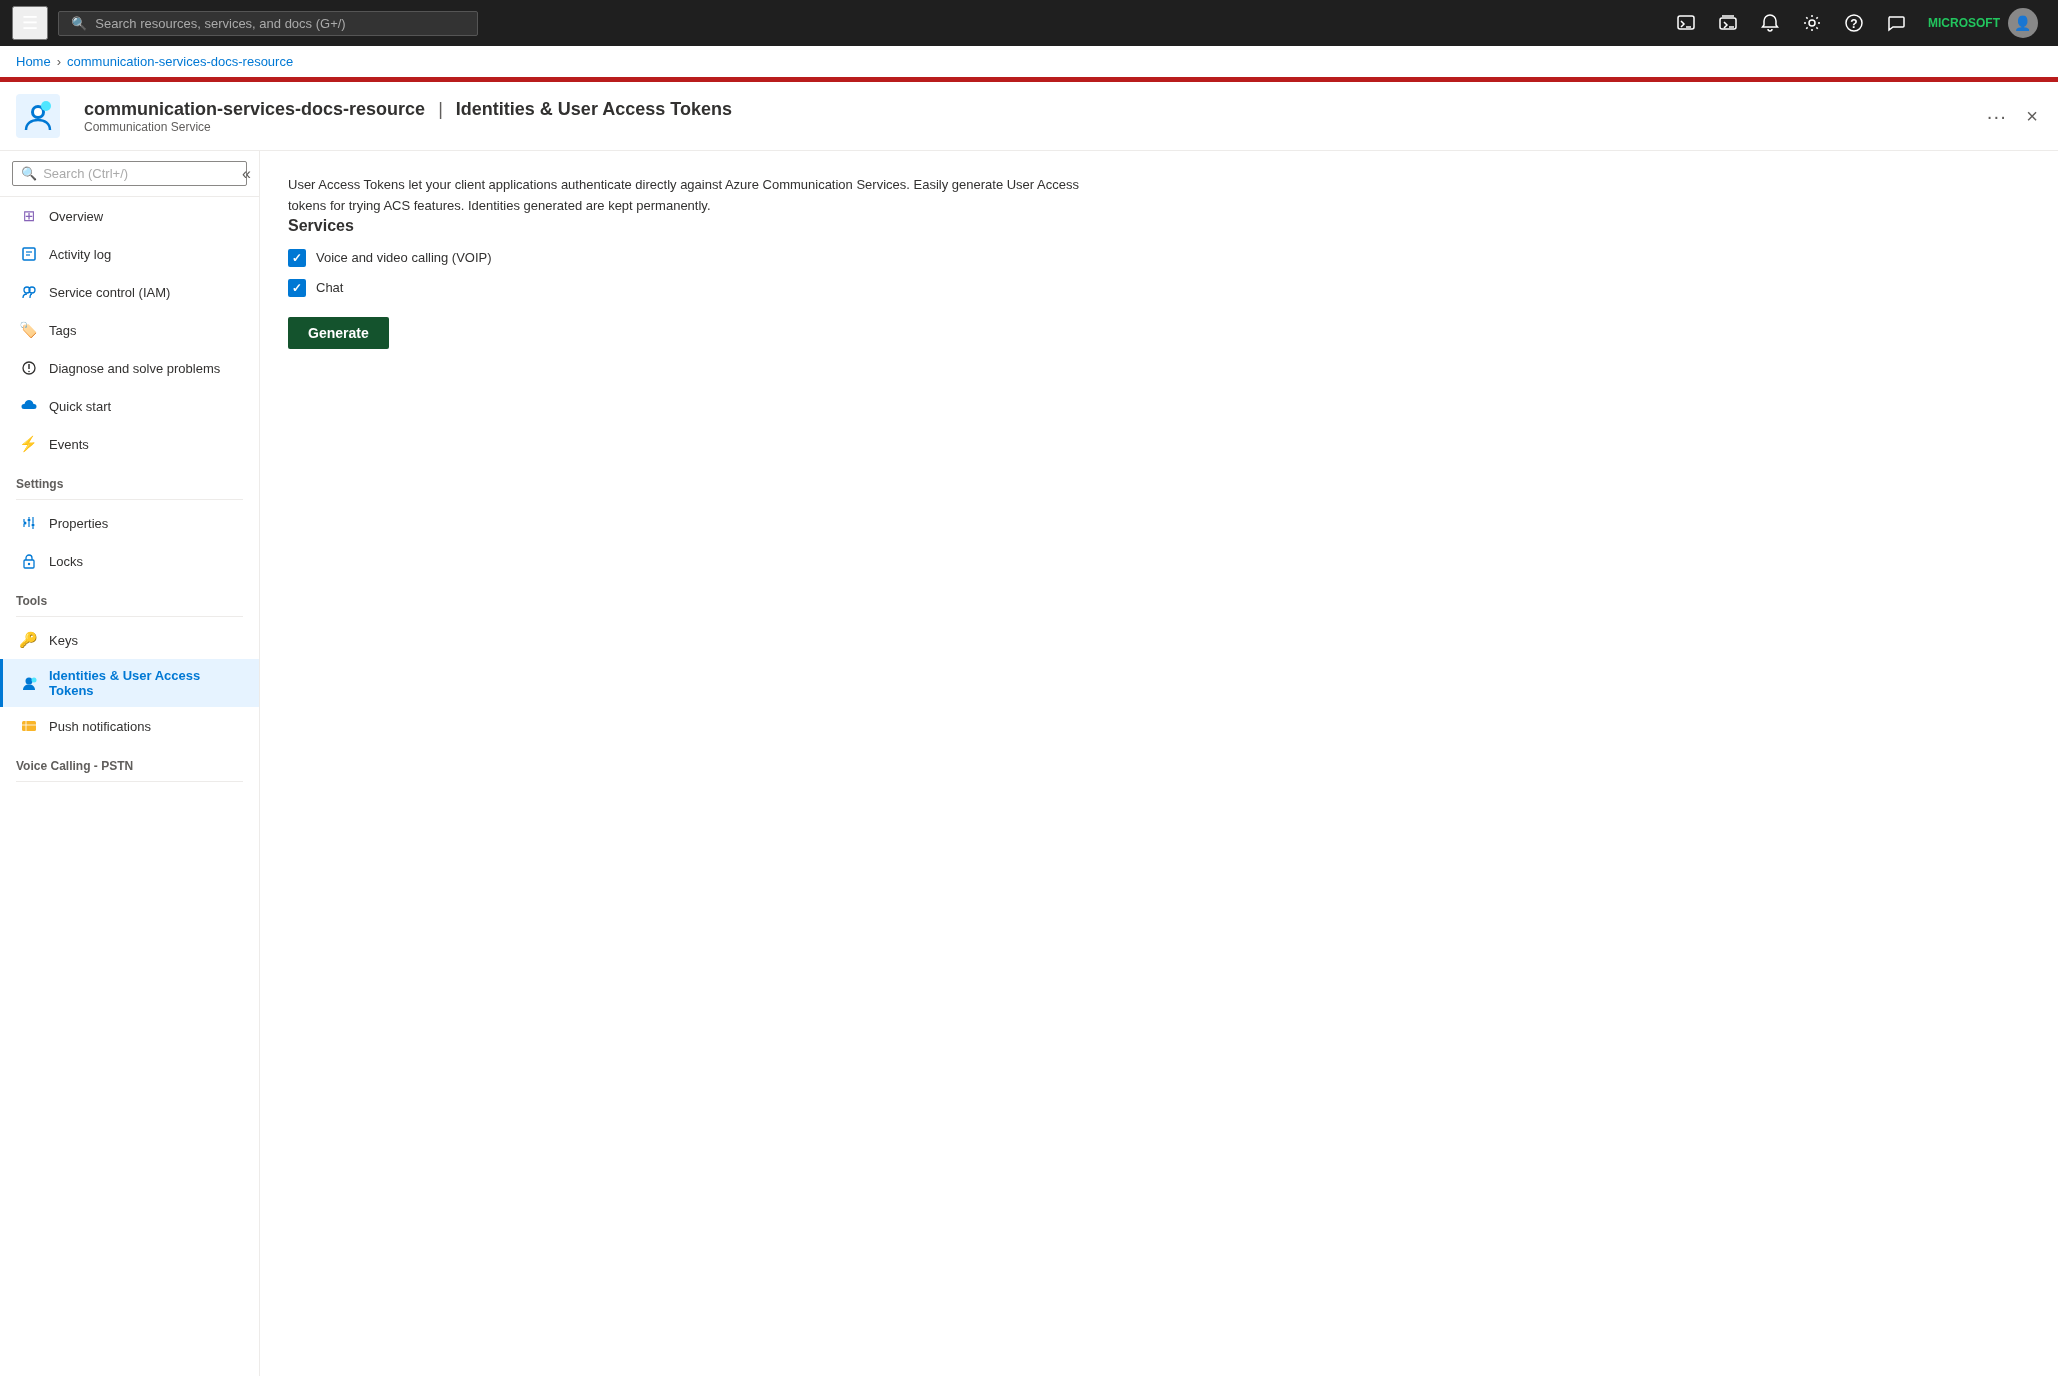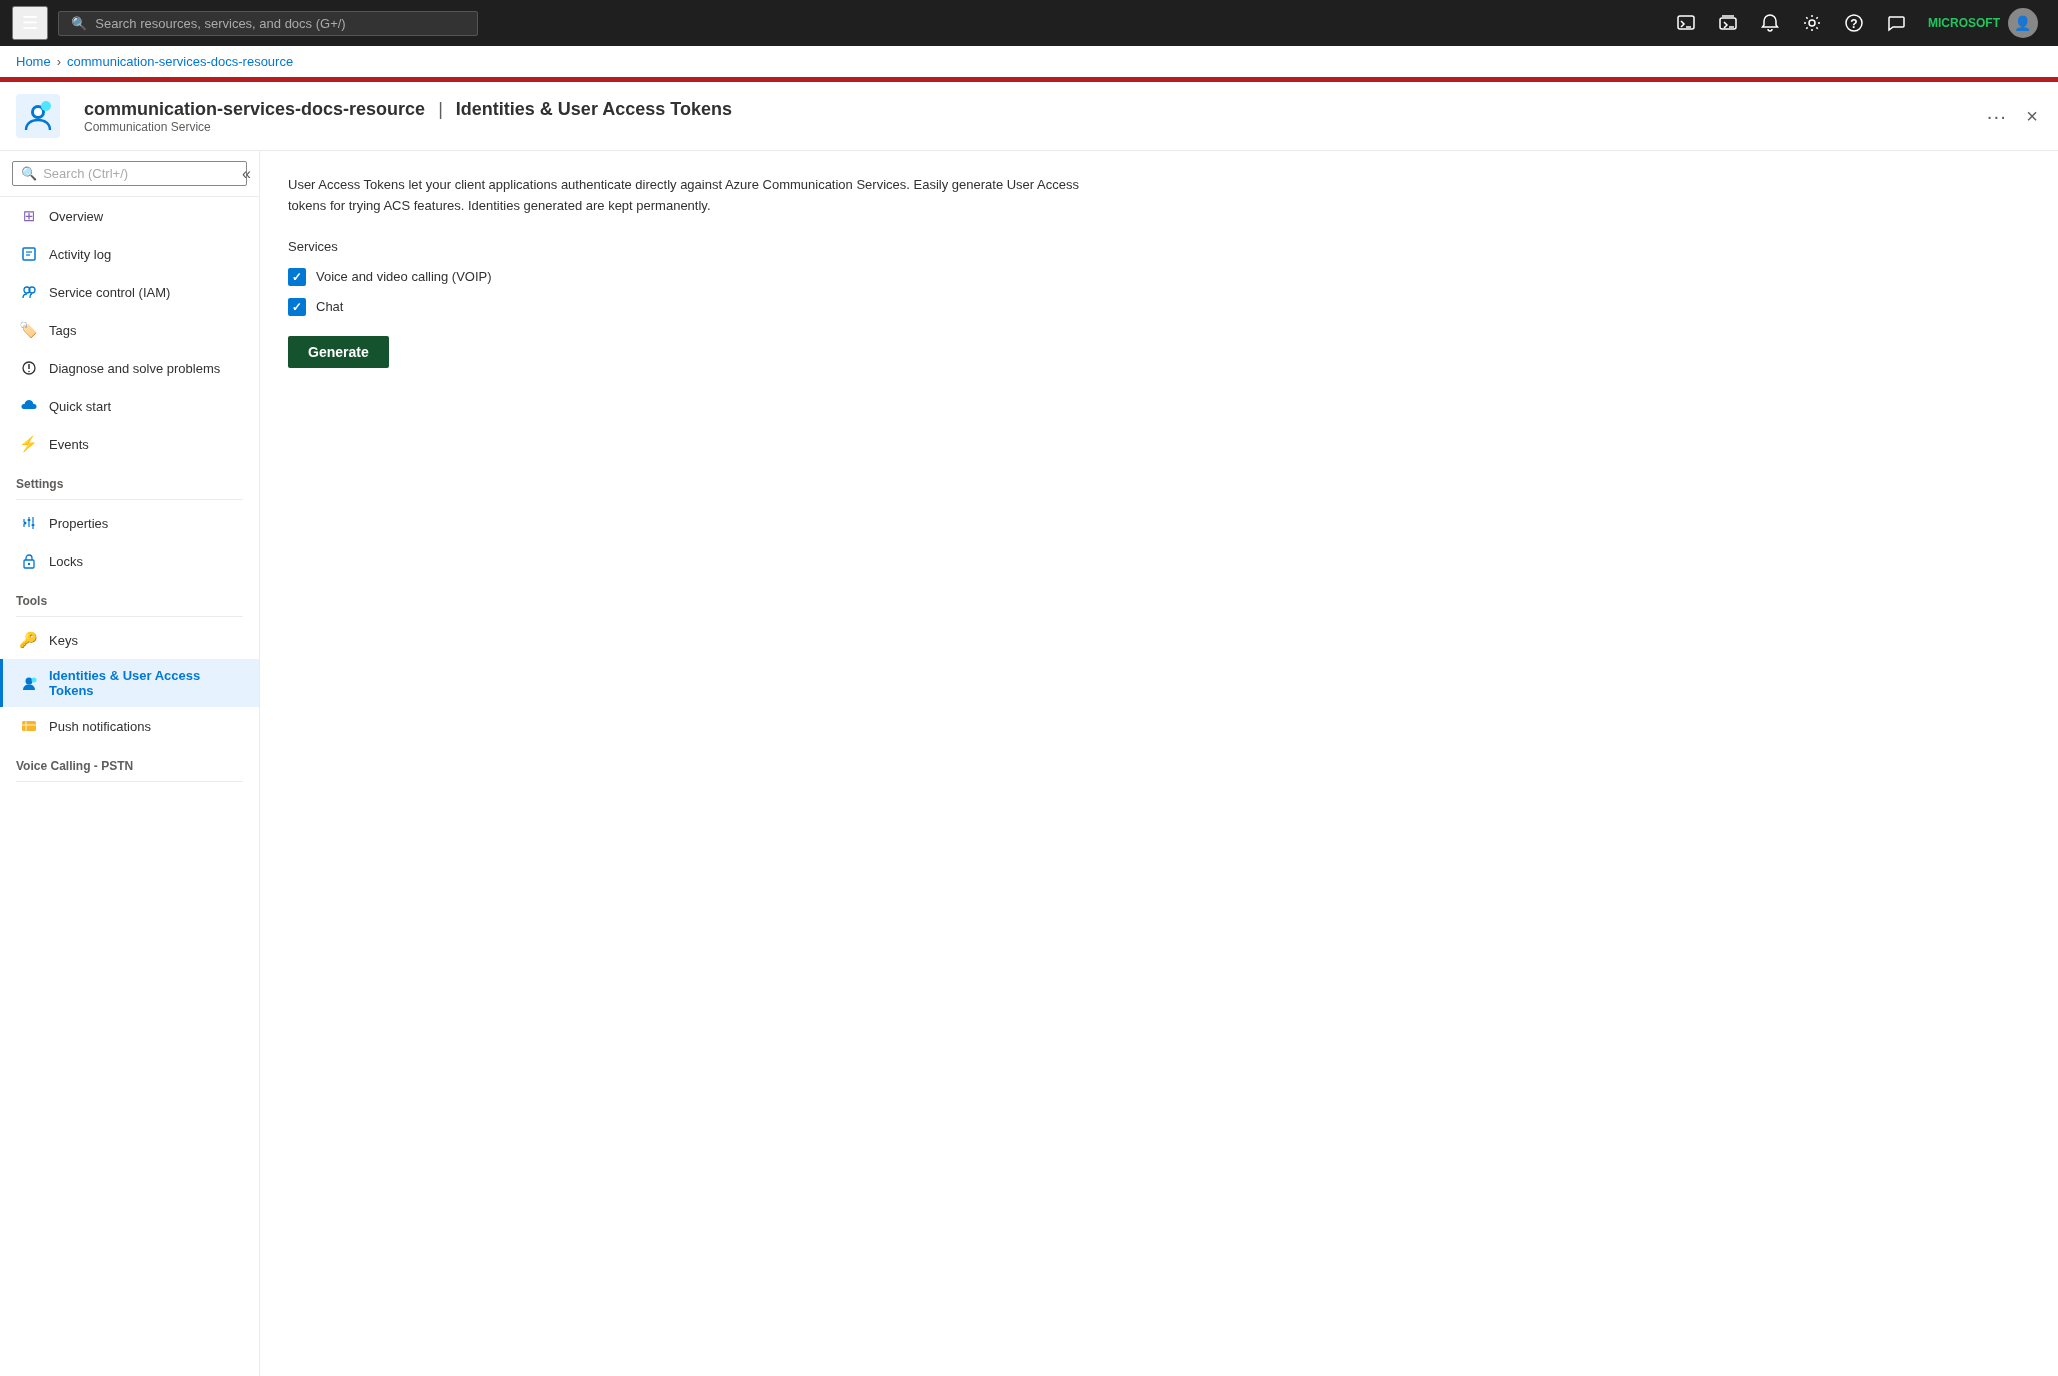--- a/index.html
+++ b/index.html
@@ -221,25 +221,24 @@
       flex: 1;
       background: #fff;
       padding: 24px 28px;
       overflow-y: auto;
     }
     .content-description {
       font-size: 13px;
       color: #323130;
       line-height: 1.6;
       max-width: 800px;
-      margin-bottom: 22px;
     }
     .services-title {
-      font-size: 13px;
-      font-weight: 400;
+      font-size: 16px;
+      font-weight: 700;
       color: #323130;
       margin-bottom: 14px;
     }
     .service-option {
       display: flex;
       align-items: center;
       gap: 10px;
       margin-bottom: 12px;
     }
     .checkbox-blue {

